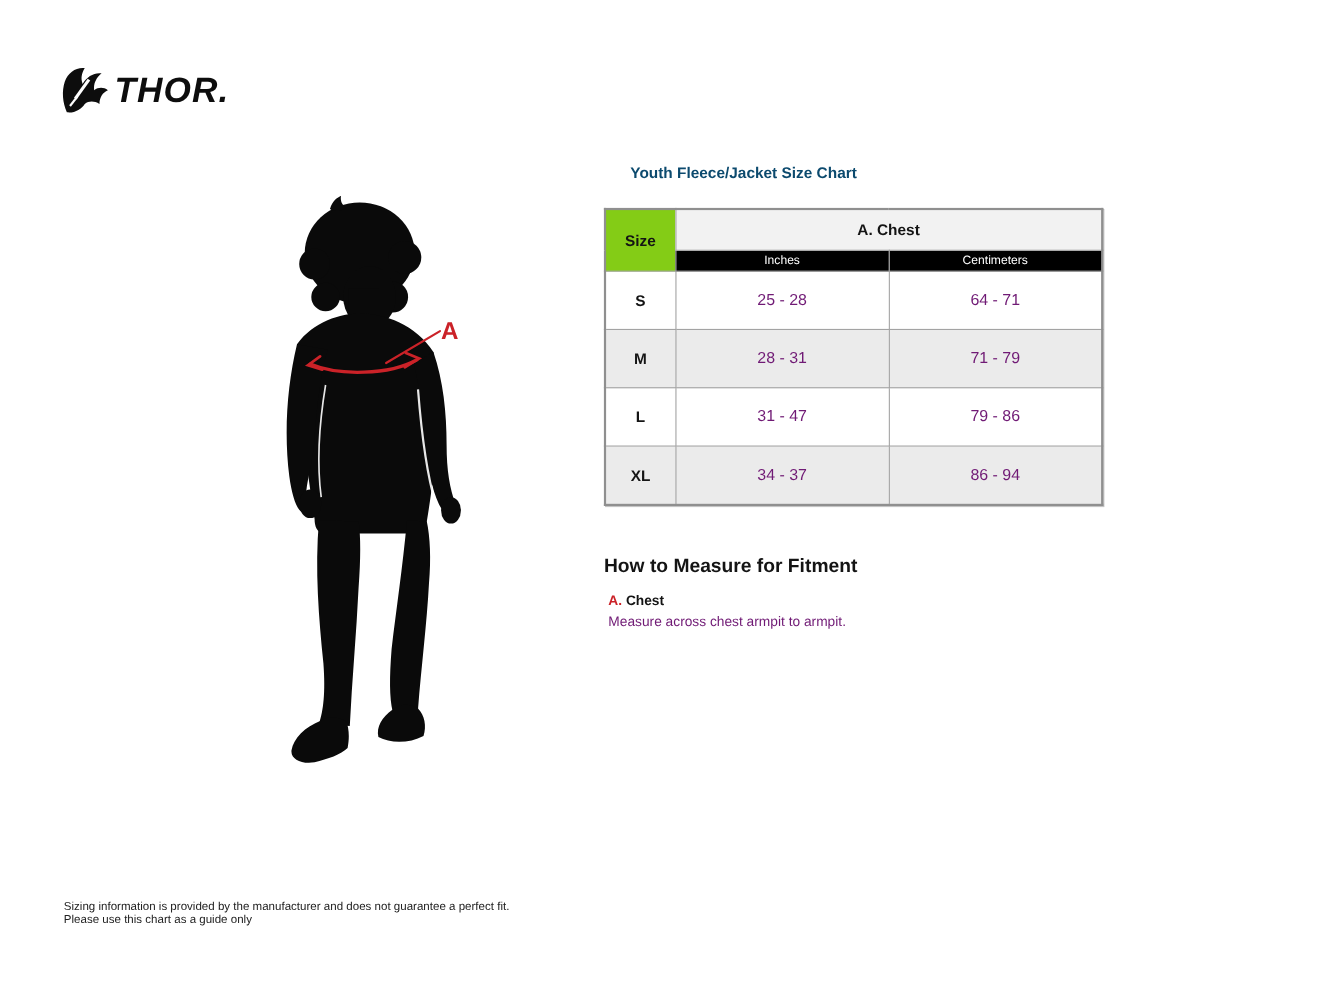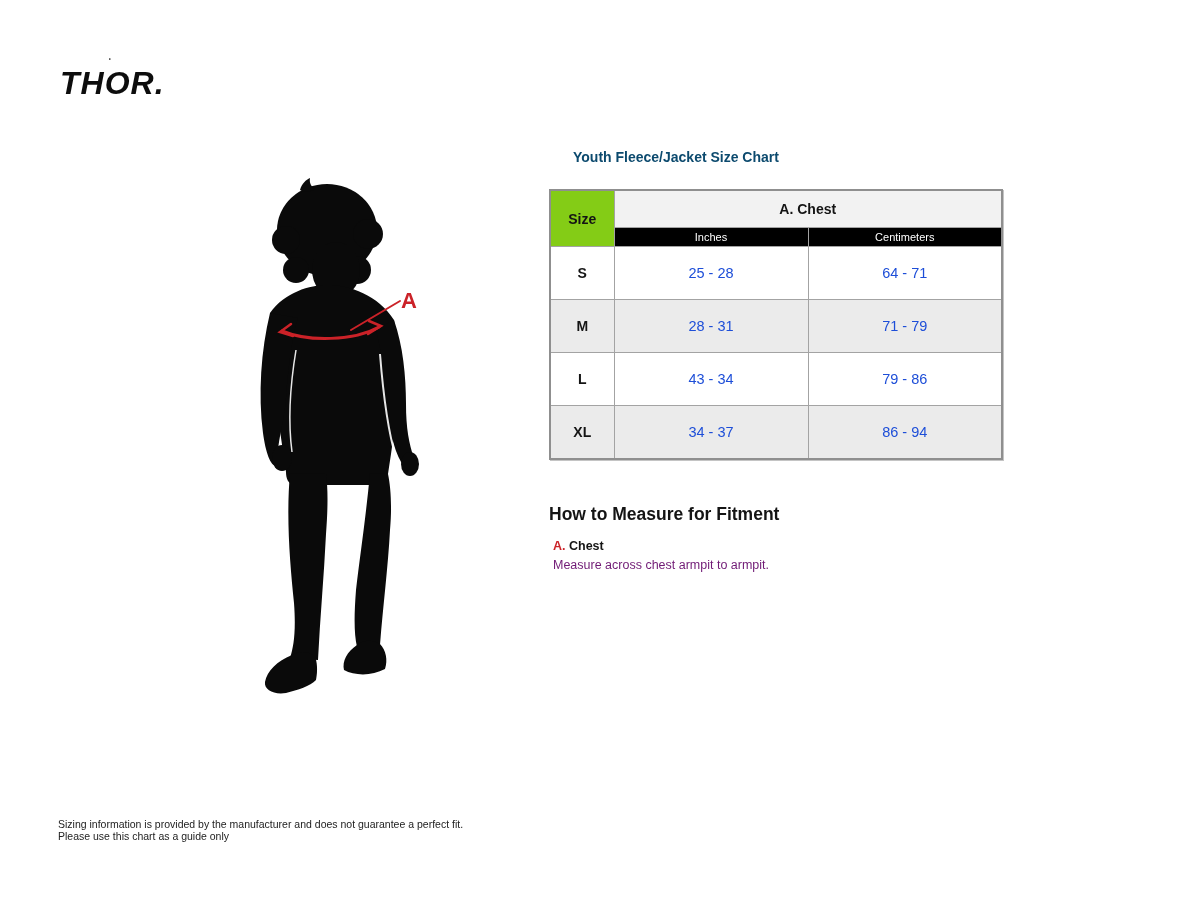--- a/index.html
+++ b/index.html
@@ -2,21 +2,21 @@
 <html><head>
 <meta charset="utf-8">
 <style>
   html,body{margin:0;padding:0;background:#ffffff;}
   .page{
     position:relative;width:1200px;height:900px;background:#ffffff;
     font-family:"Liberation Sans",sans-serif;color:#161616;overflow:hidden;
   }
 
   
-  .logo{position:absolute;left:56px;top:58px;display:flex;align-items:center;height:48px;flex-direction:column;}
+  .logo{position:absolute;left:56px;top:58px;display:flex;align-items:center;height:48px;}
   .logo-icon{width:44px;height:46px;display:block;}
   .logo-text{
     font-style:italic;font-weight:bold;font-size:32px;letter-spacing:1px;
     color:#0d0d0d;margin-left:4px;line-height:46px;
   }
 
   
   .figure-area{position:absolute;left:230px;top:178px;width:200px;height:530px;}
   .figure-area svg{display:block;width:200px;height:530px;}
   .annot-a{
@@ -40,21 +40,21 @@
   .col-size{width:64px;}
   .col-unit{width:194px;}
   .size-head{background:#84cc16;font-size:14px;font-weight:bold;color:#141414;}
   .group-head{background:#f2f2f2;font-size:14px;font-weight:bold;color:#141414;height:36px;}
   .unit-head{
     background:#000000;color:#ffffff;font-size:11px;font-weight:normal;
     height:18px;border-top:2px solid #ffffff;
   }
   .row-label{font-size:14px;font-weight:bold;color:#141414;}
   .size-table tbody tr{height:53px;}
-  .size-table tbody td{font-size:14.5px;color:#1d4ed8;background:#ffffff;}
+  .size-table tbody td{font-size:14.5px;color:#701a75;background:#ffffff;}
   .size-table tbody tr.alt td,.size-table tbody tr.alt th{background:#ebebeb;}
   .size-table tbody tr.plain th{background:#ffffff;}
 
   
   .measure-title{
     position:absolute;left:549px;top:504px;margin:0;
     font-size:17.5px;font-weight:bold;color:#141414;
   }
   .measure-item{position:absolute;left:553px;top:539px;}
   .measure-item .line1{font-size:12.5px;font-weight:bold;color:#141414;}
@@ -146,21 +146,21 @@
         <td>25 - 28</td>
         <td>64 - 71</td>
       </tr>
       <tr class="alt">
         <th class="row-label">M</th>
         <td>28 - 31</td>
         <td>71 - 79</td>
       </tr>
       <tr class="plain">
         <th class="row-label">L</th>
-        <td>43 - 34</td>
+        <td>31 - 47</td>
         <td>79 - 86</td>
       </tr>
       <tr class="alt">
         <th class="row-label">XL</th>
         <td>34 - 37</td>
         <td>86 - 94</td>
       </tr>
     </tbody>
   </table>
 

